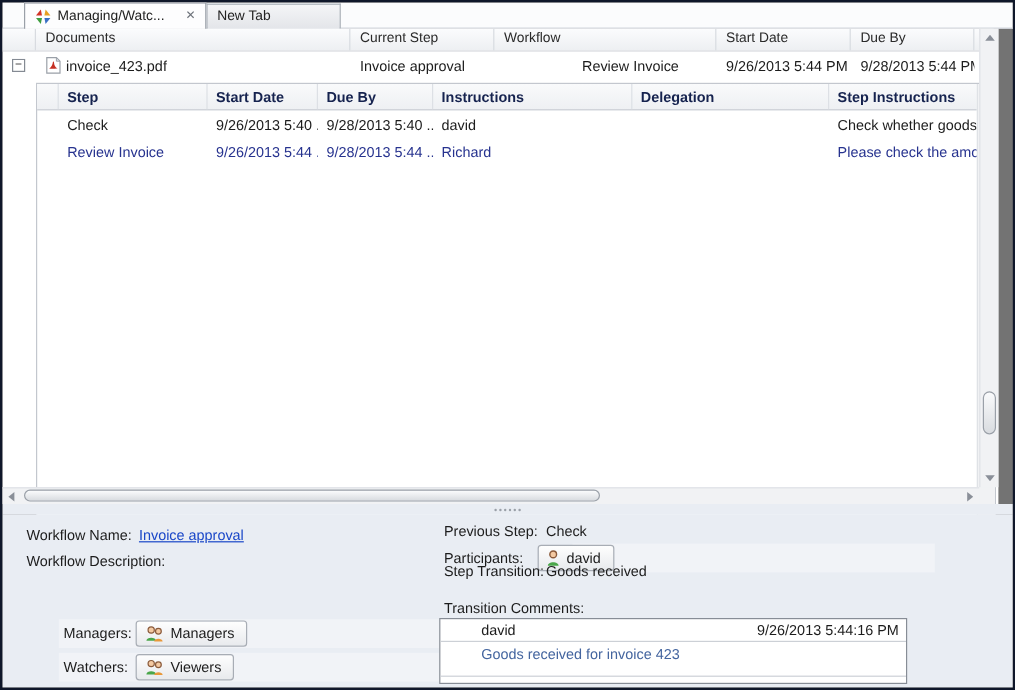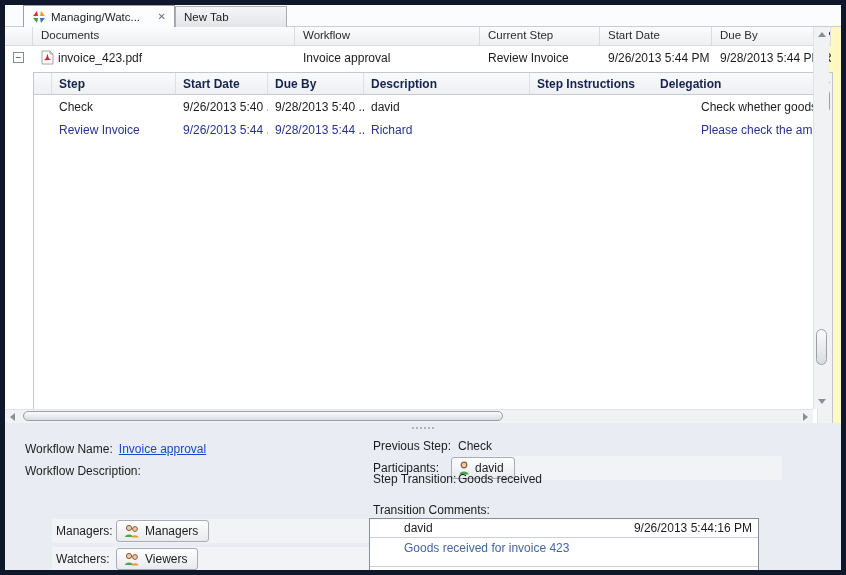--- a/index.html
+++ b/index.html
@@ -1,19 +1,19 @@
 <!DOCTYPE html>
 <html><head>
 <meta charset="utf-8">
 <style>
   * { margin:0; padding:0; box-sizing:border-box; }
   html,body { width:846px; height:575px; font-family:"Liberation Sans", sans-serif; }
   #window {
     position:relative; width:846px; height:575px;
-    border:5px solid #0f172a; background:#fef9c3; overflow:hidden;
+    border:2px solid #0f172a; background:#737373; overflow:hidden;
   }
   
   .tabbar { position:absolute; left:0; top:0; right:0; height:22px; background:#fbfcfd; border-bottom:1px solid #c9cdd4; }
   .tab { position:absolute; top:0; height:22px; display:flex; align-items:center; gap:5px; padding:0 8px; font-size:11.5px; color:#222; cursor:default; }
   .tab.active { left:18px; width:152px; background:#fdfdfe; border:1px solid #9aa0a8; border-bottom:none; z-index:2; }
   .tab.inactive { left:170px; width:112px; top:1px; height:21px; background:linear-gradient(#f4f5f7,#e3e5e9); border:1px solid #a9aeb6; border-bottom:none; }
   .tab .close { margin-left:auto; font-size:10px; color:#6b7078; line-height:1; }
   .arrows-icon { width:14px; height:14px; flex:0 0 14px; }
   
   .grid { position:absolute; left:0; top:22px; right:12px; height:396px; background:#fff; }
@@ -89,22 +89,22 @@
     </div>
     <div class="tab inactive">
       <span>New Tab</span>
     </div>
   </div>
 
   <div class="grid">
     <div class="hdr-row">
       <div class="hdr-cell w-gutter"></div>
       <div class="hdr-cell w-doc">Documents</div>
+      <div class="hdr-cell w-cs">Current Step</div>
       <div class="hdr-cell w-wf">Workflow</div>
-      <div class="hdr-cell w-cs">Current Step</div>
       <div class="hdr-cell w-sd">Start Date</div>
       <div class="hdr-cell w-db">Due By</div>
       <div class="hdr-cell w-p">P</div>
     </div>
 
     <div class="doc-row">
       <div class="doc-cell w-gutter" style="padding-left:0;">
         <span class="expand-box">−</span>
       </div>
       <div class="doc-cell w-doc">
@@ -131,23 +131,23 @@
           <span>R</span>
         </div>
     </div>
 
     <div class="inner-panel">
       <div class="in-hdr">
         <div class="in-hdr-cell iw-g"></div>
         <div class="in-hdr-cell iw-step">Step</div>
         <div class="in-hdr-cell iw-sd">Start Date</div>
         <div class="in-hdr-cell iw-db">Due By</div>
-        <div class="in-hdr-cell iw-pa">Description</div>
+        <div class="in-hdr-cell iw-pa">Instructions</div>
+        <div class="in-hdr-cell iw-de">Delegation</div>
         <div class="in-hdr-cell iw-si" style="border-right:none;">Step Instructions</div>
-        <div class="in-hdr-cell iw-de">Delegation</div>
       </div>
 
       <div class="in-row">
         <div class="in-cell iw-g"></div>
         <div class="in-cell iw-step">Check</div>
         <div class="in-cell iw-sd">9/26/2013 5:40 ...</div>
         <div class="in-cell iw-db">9/28/2013 5:40 ...</div>
         <div class="in-cell iw-pa">david</div>
         <div class="in-cell iw-de"></div>
         <div class="in-cell iw-si">Check whether goods re</div>

